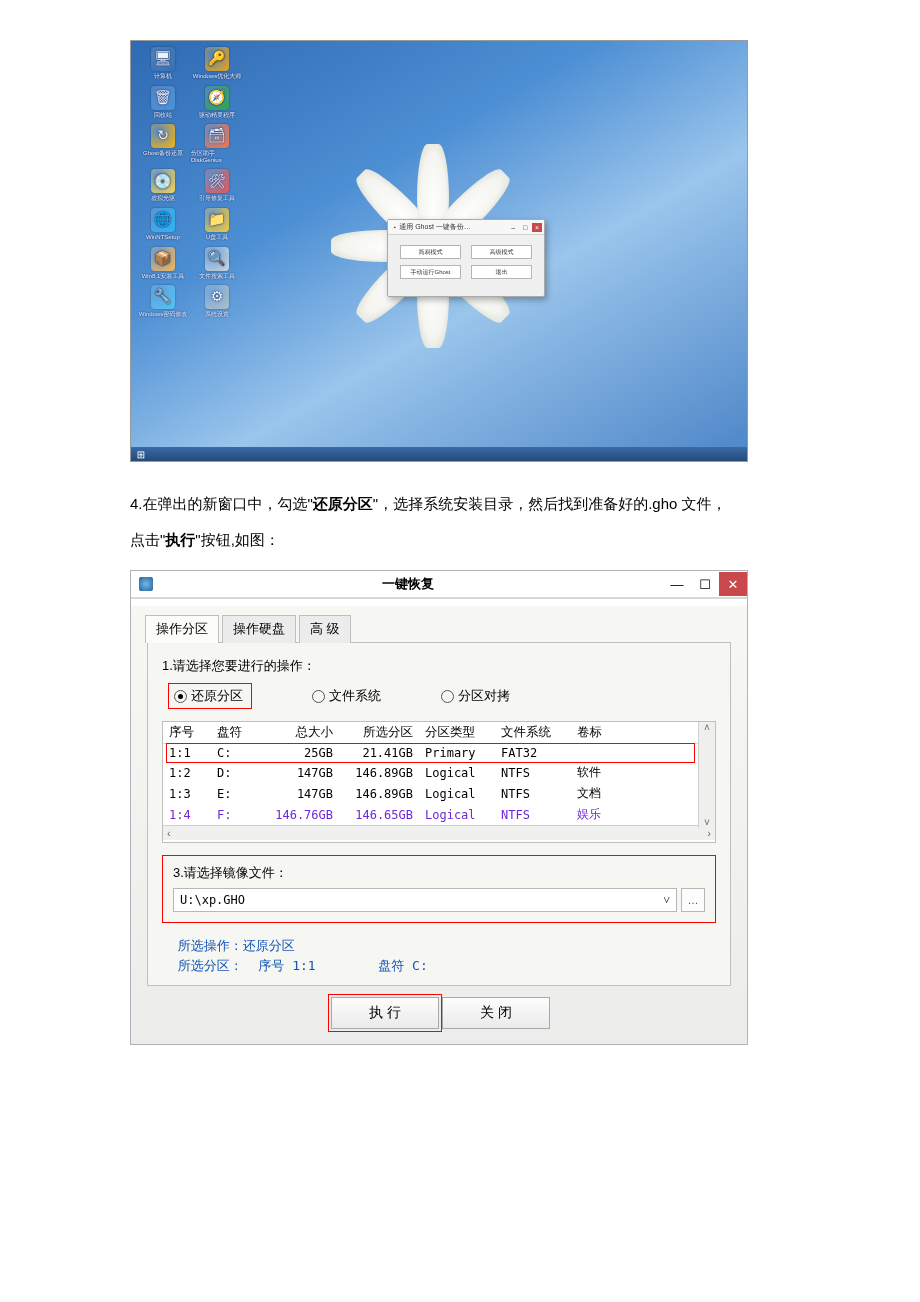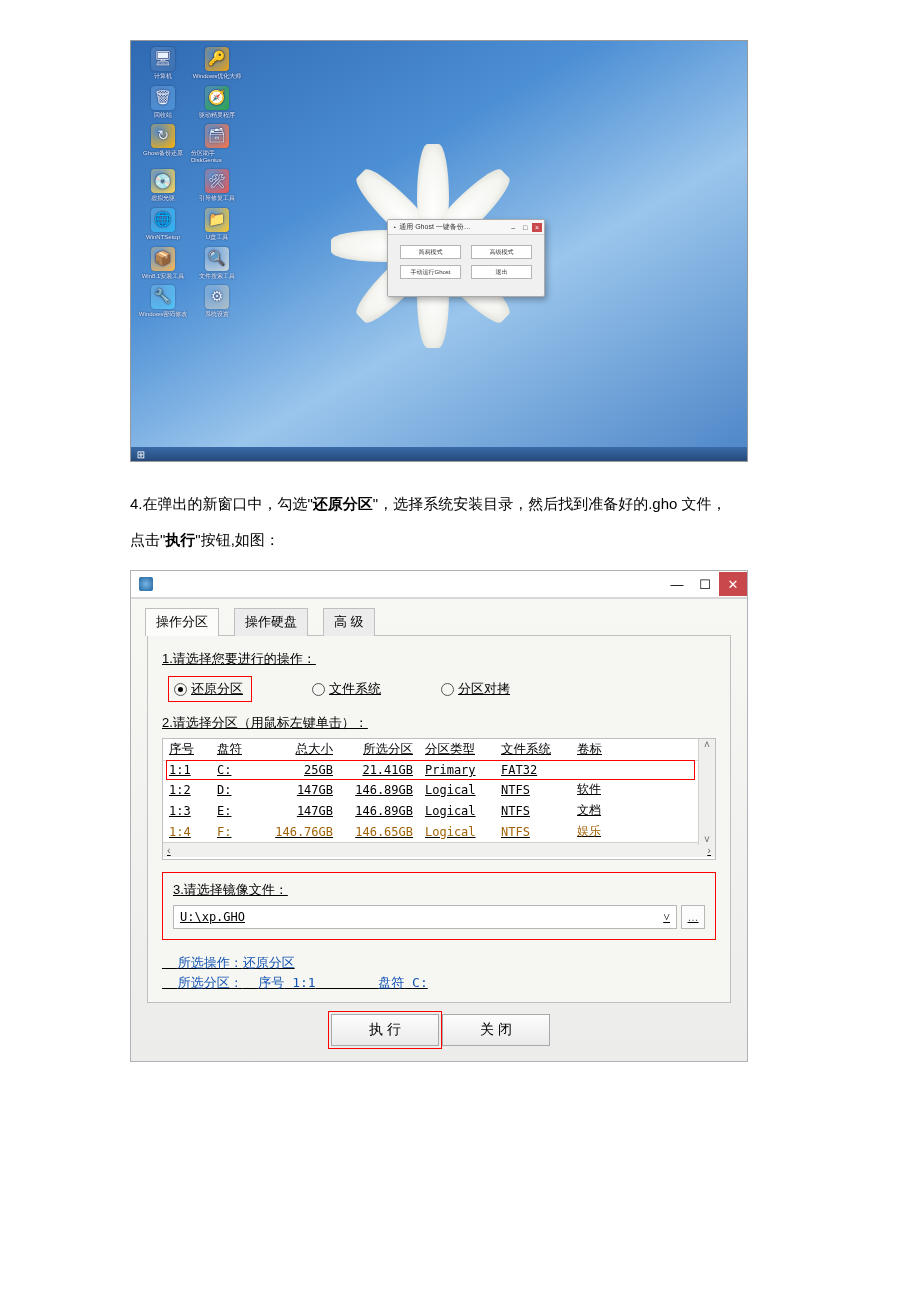--- a/index.html
+++ b/index.html
@@ -133,35 +133,34 @@
   }
   .greybar {
     height: 2px; background: #d8d8d8;
   }
 
   .tool-body {
     padding: 0 16px 4px 16px;
     background: linear-gradient(#f7f7f4, #ececea);
   }
   .tabs {
-    display: flex; gap: 16px; margin-left: -2px; padding-top: 8px;
+    display: flex; gap: 4px; margin-left: -2px; padding-top: 8px; margin-top: 7px;
   }
   .tab {
     padding: 4px 10px 5px; font-size: 13px;
     border: 1px solid #bfbfbf; border-bottom: none;
     background: #ececec; position: relative; top: 1px;
   }
   .tab.active { background: #fcfcfa; z-index: 2; }
   .tab:not(:first-child) { margin-left: -1px; }
 
   .panel {
     border: 1px solid #bfbfbf;
     padding: 14px 14px 8px 14px;
     background: #f6f6f3;
-    text-decoration: underline;
   }
   .step-label { margin: 0 0 6px 0; }
   .radio-row { display: flex; align-items: center; gap: 60px; padding: 2px 6px 12px 6px; }
   .radio-row label { display: flex; align-items: center; gap: 4px; }
   .radio-row .sel {
     border: 1px solid #f00; padding: 3px 8px 3px 5px; display: inline-flex; align-items: center; gap: 4px;
   }
 
   .part-table-wrap {
     border: 1px solid #bfbfbf; background: #fff;
@@ -176,21 +175,21 @@
   }
   .part-table thead th {
     font-family: "Microsoft YaHei", sans-serif; font-weight: normal; font-size: 12.5px;
     border-bottom: 1px solid #d9d9d9;
   }
   .part-table .num, .part-table .size { text-align: right; }
   .sel-row-box {
     position: absolute; left: 3px; right: 20px; top: 21px; height: 18px;
     border: 1px solid #f00; pointer-events: none;
   }
-  .lastrow td { color: #a16207; }
+  .lastrow td { color: #6d28d9; }
   .hscroll {
     height: 14px; border-top: 1px solid #d0d0d0;
     display: flex; justify-content: space-between; align-items: center;
     font-size: 11px; padding: 0 4px; color: #666; background: #f0f0ee;
   }
   .vscroll {
     position: absolute; right: 0; top: 0; bottom: 14px; width: 16px;
     border-left: 1px solid #d0d0d0;
     background: #efefed;
     display: flex; flex-direction: column; justify-content: space-between; align-items: center;
@@ -333,20 +332,23 @@
 
   <p class="instruction">
     <span>4.</span><span>在弹出的新窗口中，勾选"</span><b>还原分区</b><span>"，选择系统安装目录，然后找到准备好的</span><span>.gho 文件</span>，<br>
     <span>点击"</span><b>执行</b><span>"按钮,如图：</span>
   </p>
 
   <div class="tool-window">
     <div class="tool-titlebar">
       <div class="left">
           <span class="appicon"></span>
+        </div>
+      <div class="center">
+          <span>一键恢复</span>
         </div>
       <div class="right">
         <div class="winbtn">—</div>
         <div class="winbtn">☐</div>
         <div class="winbtn close">✕</div>
       </div>
     </div>
     <div class="greybar"></div>
 
     <div class="tool-body">
@@ -367,21 +369,20 @@
           <label>
             <span class="radio-circ"></span>
             <span>文件系统</span>
           </label>
           <label>
             <span class="radio-circ"></span>
             <span>分区对拷</span>
           </label>
         </div>
 
-        <div class="step-label">2.请选择分区（用鼠标左键单击）：</div>
         <div class="part-table-wrap">
           <table class="part-table">
             <colgroup>
               <col style="width:48px">
                 <col style="width:48px">
                 <col style="width:80px">
                 <col style="width:80px">
               <col style="width:76px">
                 <col style="width:76px">
                 <col>

